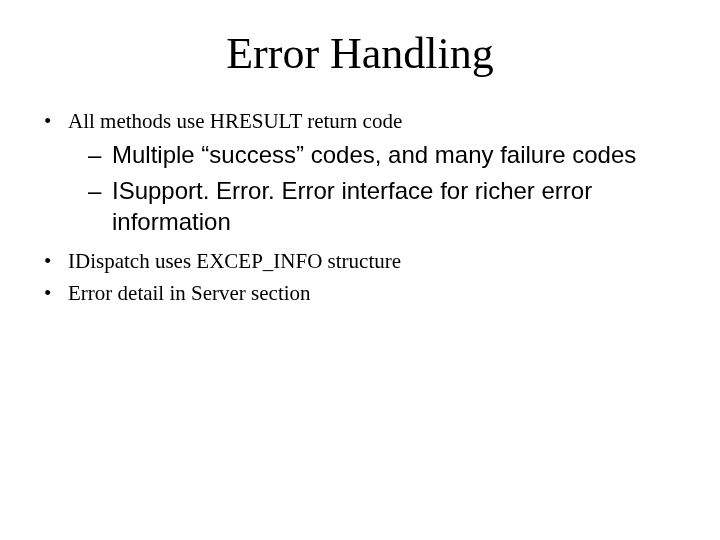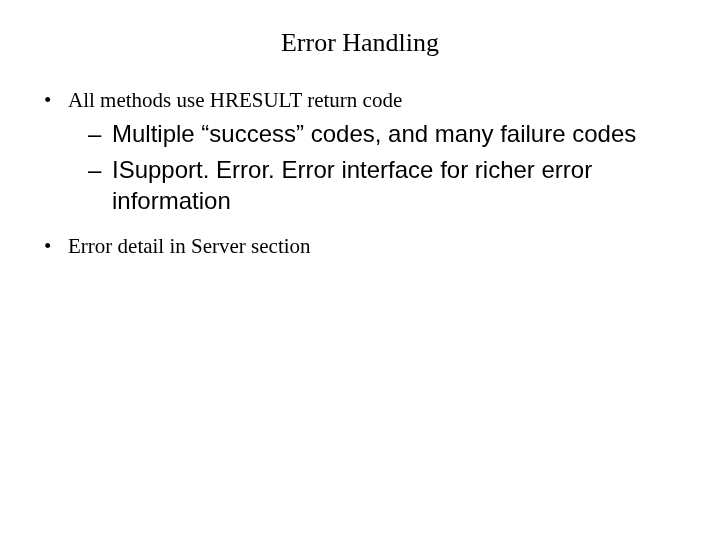--- a/index.html
+++ b/index.html
@@ -11,21 +11,21 @@
       width: 720px;
       height: 540px;
       background: #ffffff;
       font-family: "Times New Roman", Times, serif;
       color: #000000;
       padding: 20px 40px;
       overflow: hidden;
     }
     .slide-title {
       text-align: center;
-      font-size: 26px;
+      font-size: 44px;
       font-weight: normal;
       margin-bottom: 28px;
       margin-top: 8px;
     }
     .bullet-list {
       list-style: none;
     }
     .bullet-level-1 {
       font-size: 21px;
       line-height: 1.35;
@@ -47,28 +47,29 @@
       position: relative;
       font-family: Arial, Helvetica, sans-serif;
     }
     .bullet-level-2::before {
       content: "–";
       position: absolute;
       left: 48px;
       top: 0;
     }
     .sub-group {
-      margin-bottom: 16px;
+      margin-bottom: 10px;
     }
   </style>
 </head>
 <body>
 
 <h1 class="slide-title">Error Handling</h1>
 
 <ul class="bullet-list">
   <li class="bullet-level-1">All methods use HRESULT return code</li>
   <div class="sub-group">
     <li class="bullet-level-2">Multiple “success” codes, and many failure codes</li>
     <li class="bullet-level-2">ISupport. Error. Error interface for richer error information</li>
   </div>
+  <li class="bullet-level-1">IDispatch uses EXCEP_INFO structure</li>
   <li class="bullet-level-1">Error detail in Server section</li>
 </ul>
 
 </body></html>

